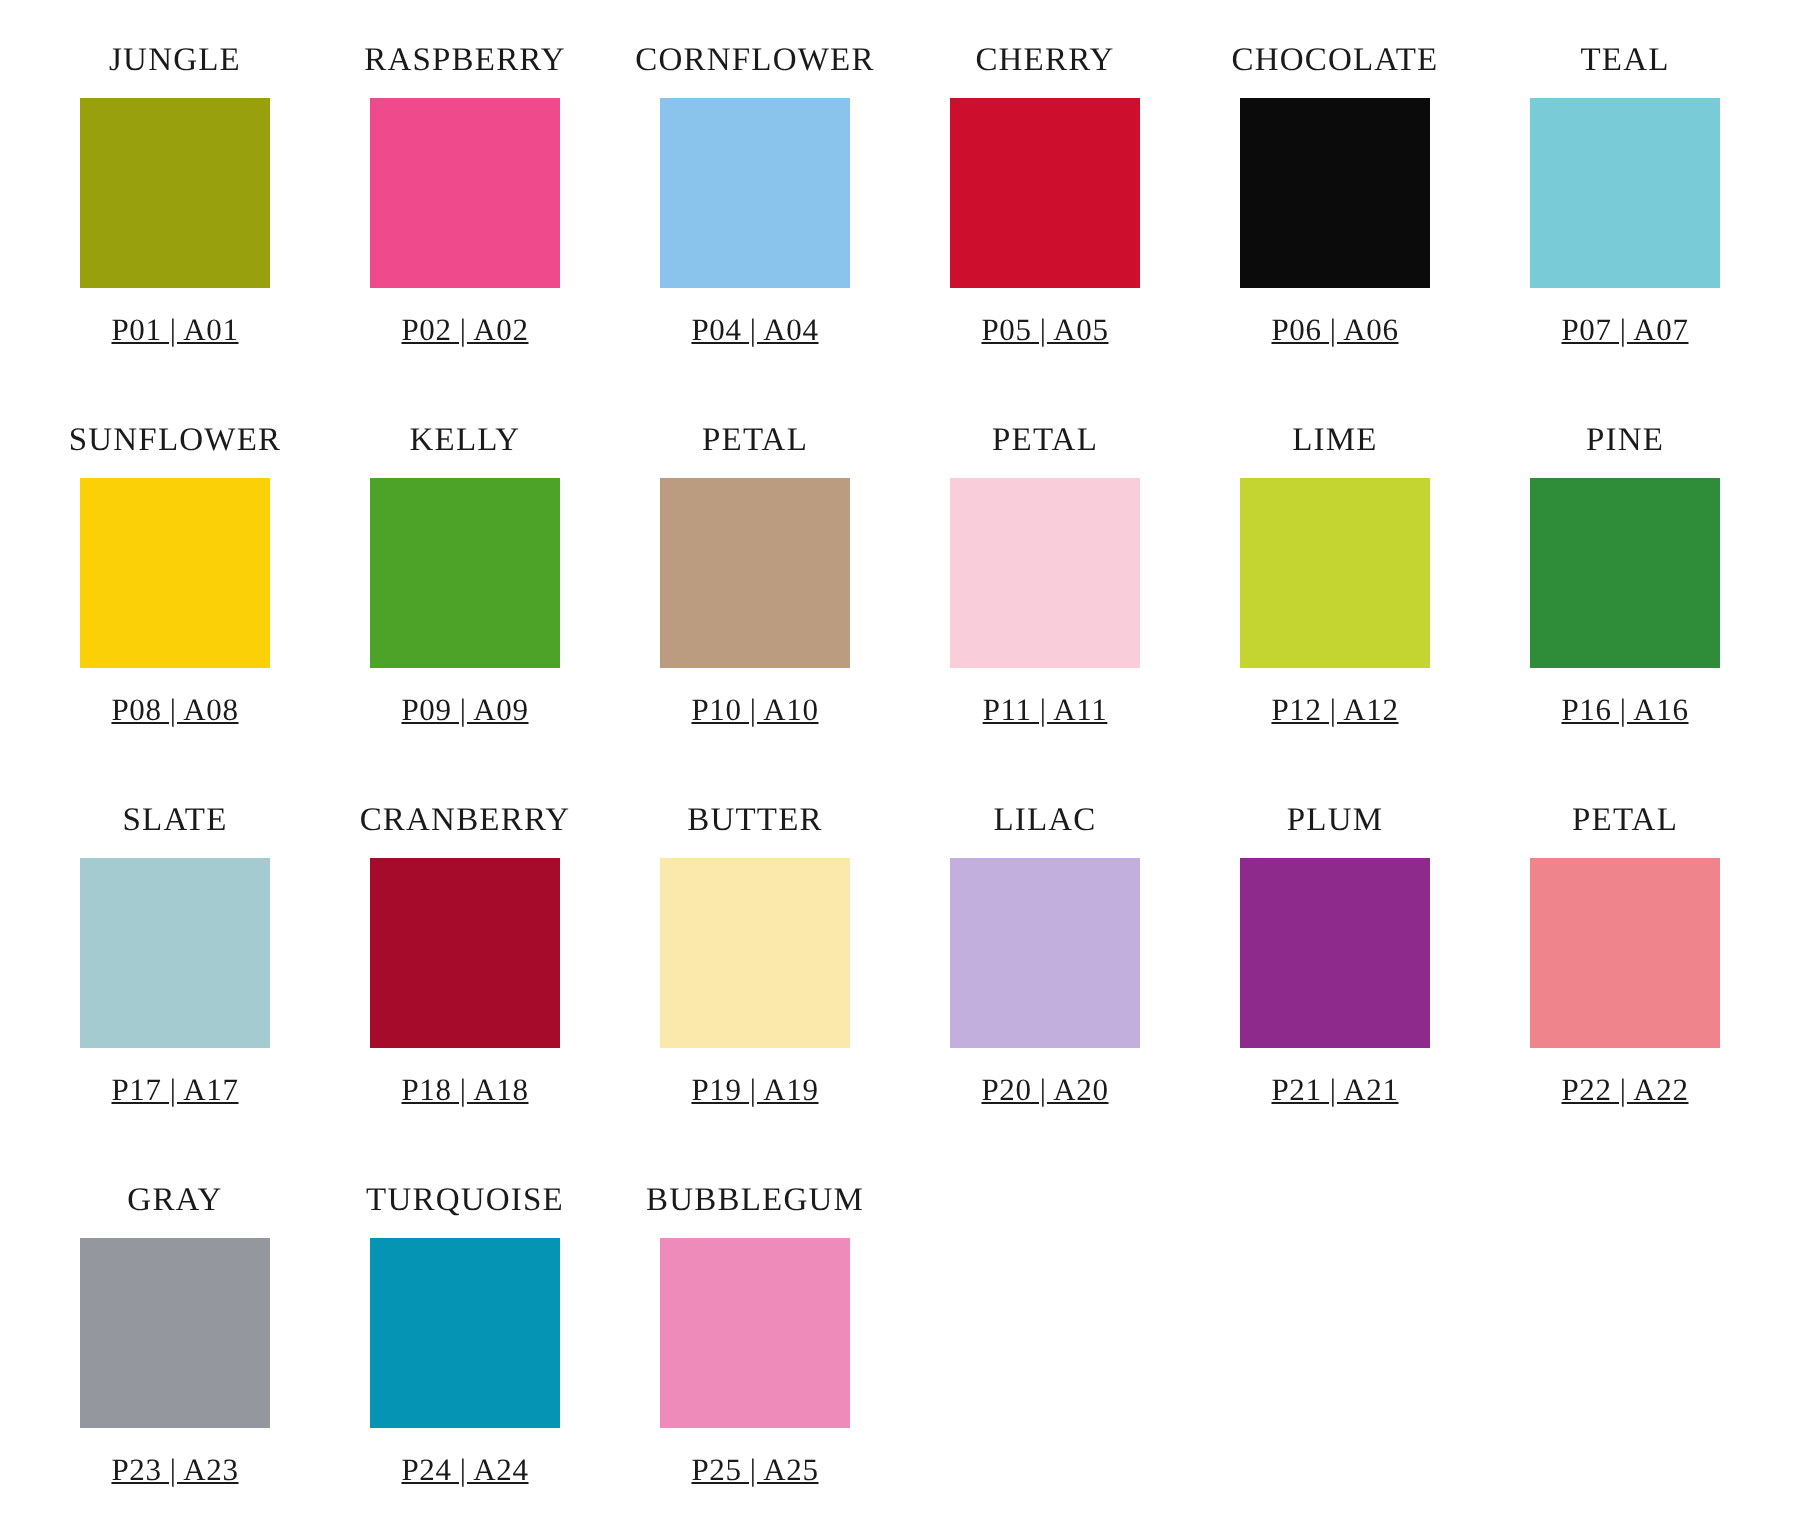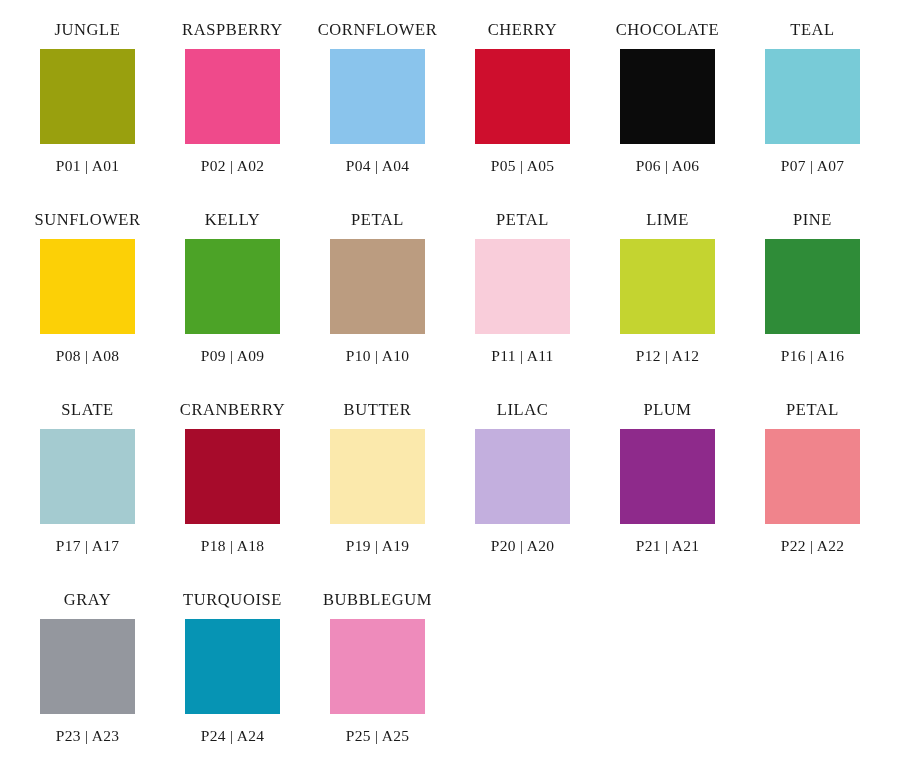--- a/index.html
+++ b/index.html
@@ -47,20 +47,21 @@
     margin-top: 9px;
     display: block;
   }
   .swatch-code {
     font-size: 15.5px;
     letter-spacing: 0.3px;
     line-height: 1;
     margin-top: 14px;
     white-space: nowrap;
     color: #1a1a1a;
+    text-decoration: underline;
   }
 </style>
 </head>
 <body>
 
 <div id="swatch-grid">
     <div class="swatch-cell">
       <div class="swatch-name">JUNGLE</div>
       <div class="swatch-chip" style="background-color: rgb(153, 160, 14);"></div>
       <div class="swatch-code">P01 | A01</div>

